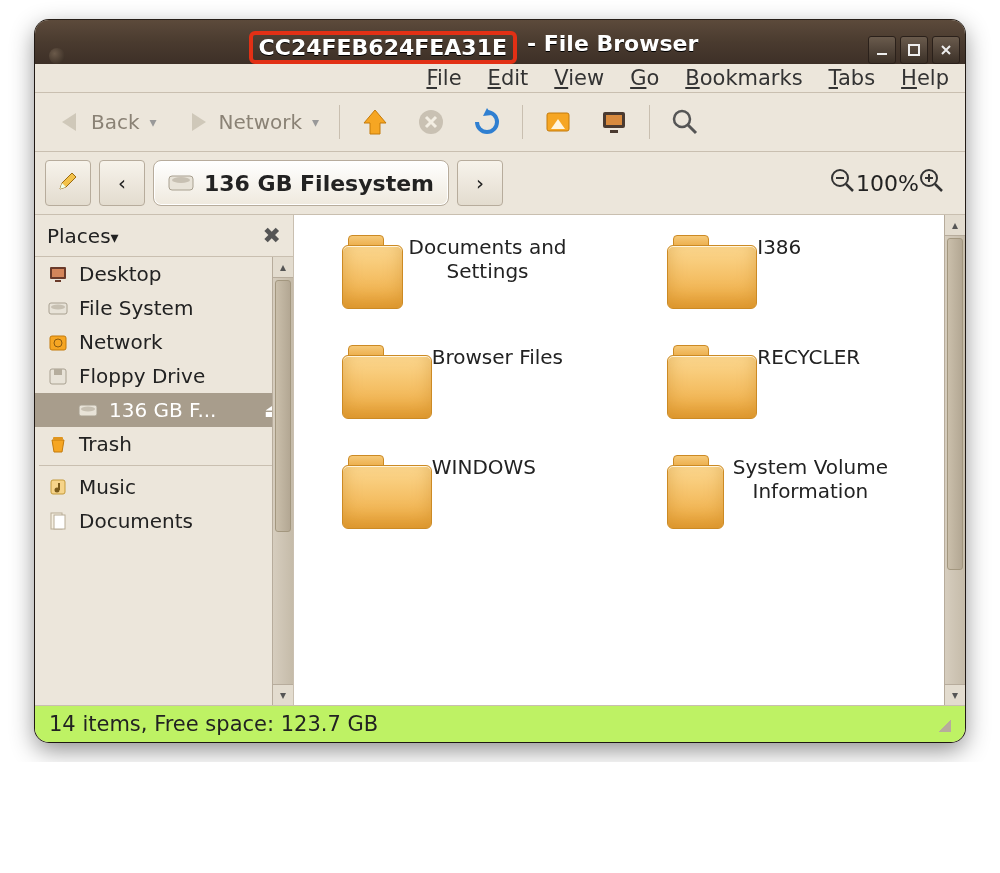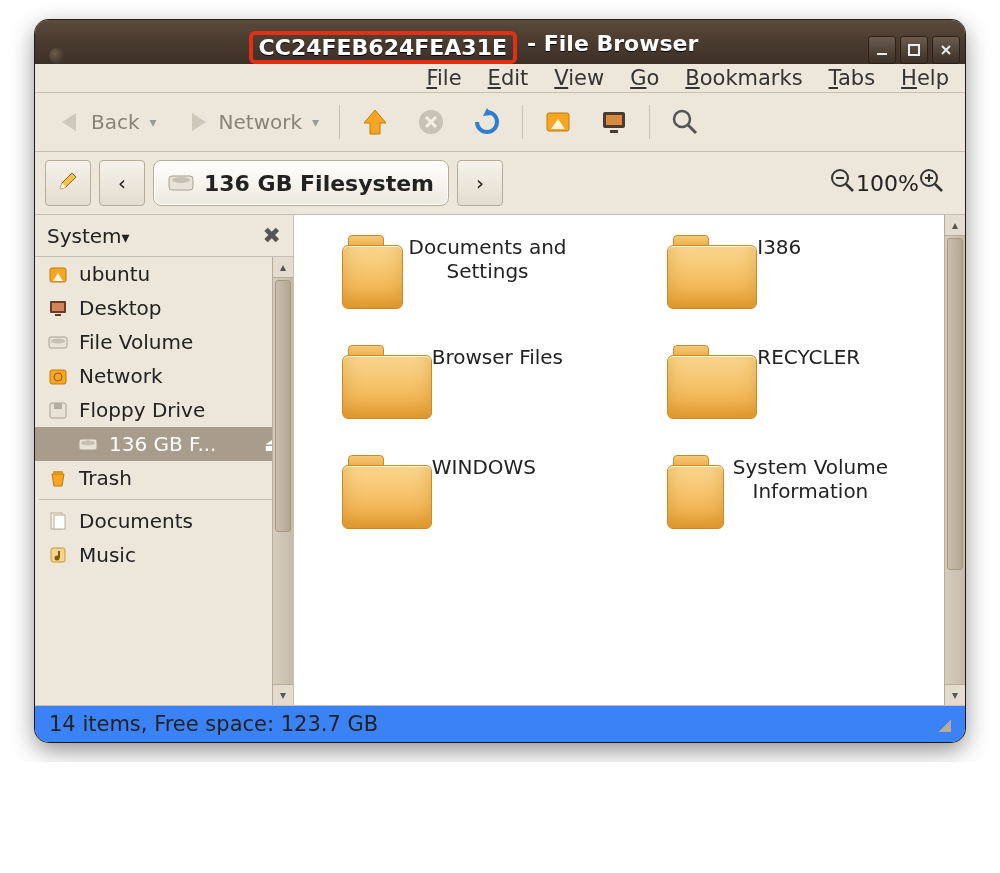--- a/index.html
+++ b/index.html
@@ -201,21 +201,21 @@
     background:linear-gradient(90deg,#d6cdbe,#c5bba9);
     border-left:1px solid #b7ac9c;
     display:flex; flex-direction:column;
   }
   .content-scroll .scroll-thumb{flex:0 0 330px;}
 
   
   .statusbar {
     padding:6px 14px;
     font-size:21px;
-    background:#3b82f6;
+    background:#bef264;
     border-top:1px solid #c9bfb0;
     display:flex; align-items:center;
   }
   .statusbar .grip {
     margin-left:auto;
     width:16px;height:16px;
     background:
       linear-gradient(135deg, transparent 60%, #b7ac9c 60%);
   }
 
@@ -365,52 +365,43 @@
             <path d="M16 16 L23 23" stroke="#333" stroke-width="2.5"></path>
             <path d="M6 10 H14 M10 6 V14" stroke="#333" stroke-width="2"></path>
           </svg></span>
     </div>
   </div>
 
   <div class="split">
 
     <div class="sidebar">
       <div class="side-head">
-        <span><span>System</span><span style="font-size:16px;">▾</span></span>
+        <span><span>Places</span><span style="font-size:16px;">▾</span></span>
         <span style="font-size:22px;color:#555;">✖</span>
       </div>
       <div class="side-list">
         <div id="places-container">
             <div class="side-item">
               <span class="side-icon">
                 <svg width="20" height="20">
-                  <rect x="2" y="4" width="16" height="14" rx="2" fill="#f6a623" stroke="#c47a0a"></rect>
-                  <path d="M5 17 L10 9 L15 17 Z" fill="#fff4dc"></path>
-                </svg>
-              </span>
-              <span>ubuntu</span>
-            </div>
-            <div class="side-item">
-              <span class="side-icon">
-                <svg width="20" height="20">
                   <rect x="2" y="3" width="16" height="12" rx="1" fill="#6a3a2a"></rect>
                   <rect x="4" y="5" width="12" height="8" fill="#d4855a"></rect>
                   <rect x="7" y="16" width="6" height="2" fill="#6a3a2a"></rect>
                 </svg>
               </span>
               <span>Desktop</span>
             </div>
             <div class="side-item">
               <span class="side-icon">
                 <svg width="20" height="20">
                   <rect x="1" y="5" width="18" height="11" rx="2" fill="#e8e3d8" stroke="#a8a090"></rect>
                   <ellipse cx="10" cy="9" rx="7" ry="2.5" fill="#c7c0b2"></ellipse>
                 </svg>
               </span>
-              <span>File Volume</span>
+              <span>File System</span>
             </div>
             <div class="side-item">
               <span class="side-icon">
                 <svg width="20" height="20">
                   <rect x="2" y="4" width="16" height="14" rx="2" fill="#f6a623" stroke="#c47a0a"></rect>
                   <circle cx="10" cy="11" r="4" fill="none" stroke="#8a5a10"></circle>
                 </svg>
               </span>
               <span>Network</span>
             </div>
@@ -438,38 +429,38 @@
                 <svg width="20" height="20">
                   <path d="M4 6 H16 L14 18 H6 Z" fill="#f6a623" stroke="#c47a0a"></path>
                   <rect x="5" y="3" width="10" height="3" rx="1" fill="#e0951e"></rect>
                 </svg>
               </span>
               <span>Trash</span>
             </div>
           </div>
         <div class="side-div"></div>
         <div id="bookmarks-container">
-            <div class="side-item">
-              <span class="side-icon">
-                <svg width="20" height="20">
-                  <rect x="3" y="2" width="11" height="16" fill="#f5efe1" stroke="#b8ac96"></rect>
-                  <rect x="6" y="4" width="11" height="14" fill="#fff" stroke="#b8ac96"></rect>
-                </svg>
-              </span>
-              <span>Documents</span>
-            </div>
             <div class="side-item">
               <span class="side-icon">
                 <svg width="20" height="20">
                   <rect x="3" y="3" width="14" height="14" rx="2" fill="#f6d48a" stroke="#c49a3a"></rect>
                   <path d="M11 6 V13" stroke="#7a5a1a" stroke-width="2"></path>
                   <circle cx="9" cy="13" r="2.5" fill="#7a5a1a"></circle>
                 </svg>
               </span>
               <span>Music</span>
+            </div>
+            <div class="side-item">
+              <span class="side-icon">
+                <svg width="20" height="20">
+                  <rect x="3" y="2" width="11" height="16" fill="#f5efe1" stroke="#b8ac96"></rect>
+                  <rect x="6" y="4" width="11" height="14" fill="#fff" stroke="#b8ac96"></rect>
+                </svg>
+              </span>
+              <span>Documents</span>
             </div>
           </div>
         <div class="side-scroll">
           <div class="scroll-arrow">▴</div>
           <div class="scroll-thumb"></div>
           <div class="scroll-track"></div>
           <div class="scroll-arrow bot">▾</div>
         </div>
       </div>
     </div>

